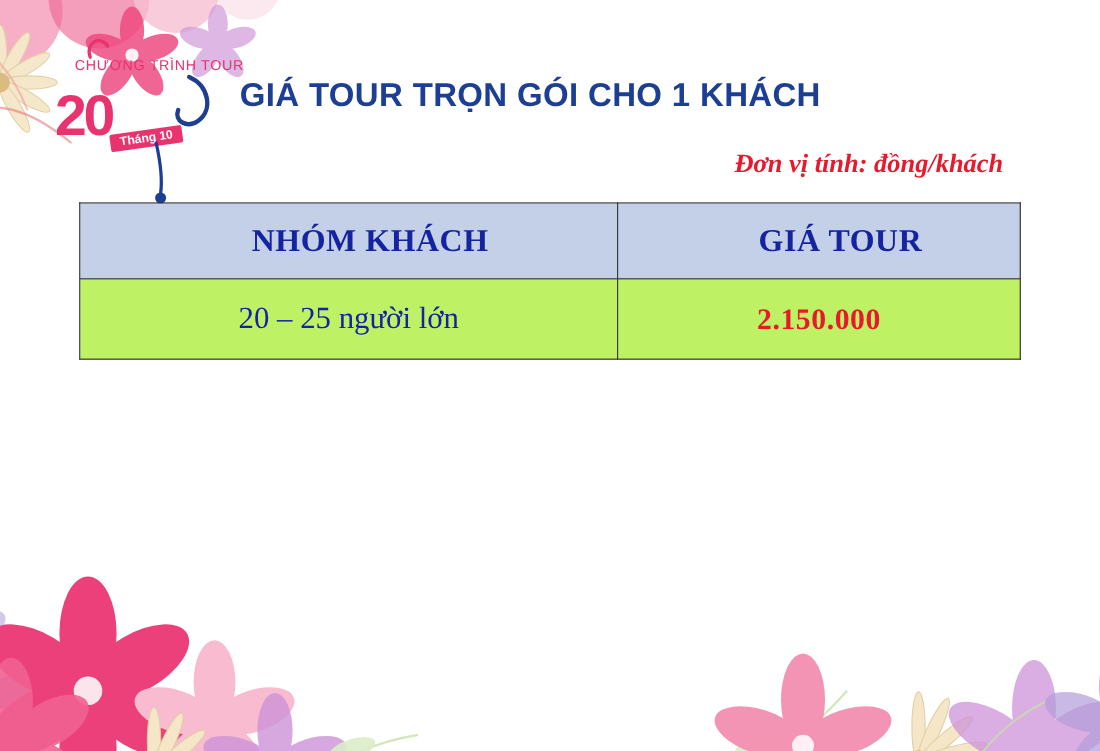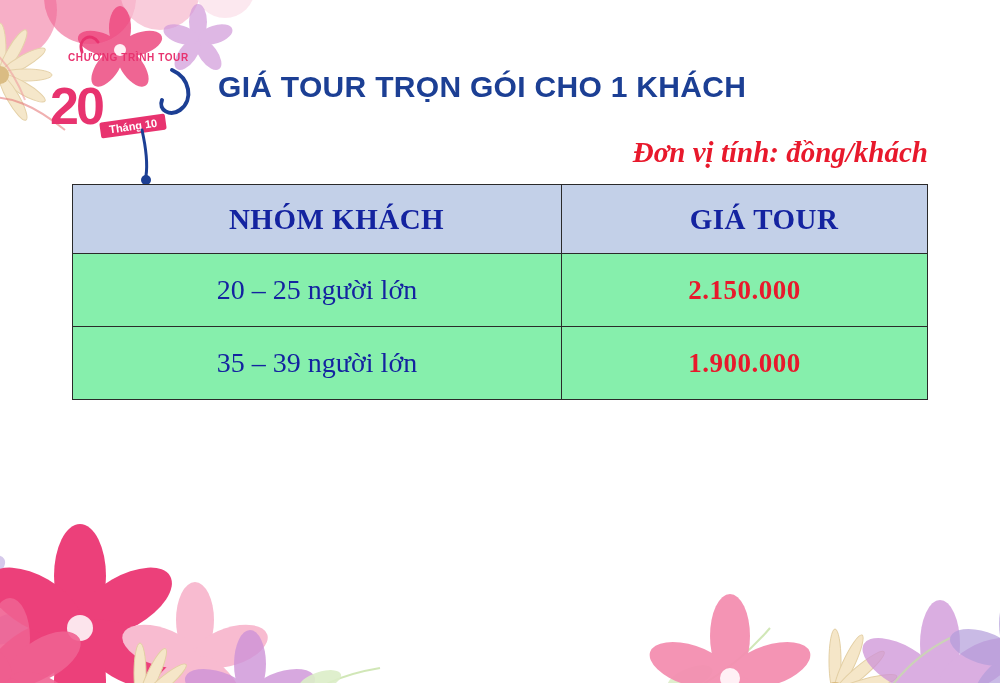--- a/index.html
+++ b/index.html
@@ -38,22 +38,22 @@
     left: 22px;
     top: 30px;
     width: 190px;
     height: 160px;
   }
   .logo-top-text {
     position: absolute;
     left: 46px;
     top: 22px;
     font-family: "Liberation Sans", sans-serif;
-    font-weight: bold;
-    font-size: 10px;
+    font-weight: normal;
+    font-size: 13px;
     letter-spacing: 0.6px;
     color: #e8336f;
     white-space: nowrap;
   }
   .logo-20 {
     position: absolute;
     left: 28px;
     top: 34px;
     font-family: "Liberation Sans", sans-serif;
     font-weight: bold;
@@ -84,26 +84,26 @@
     top: 70px;
     font-family: Liberation Sans, sans-serif;
     font-weight: bold;
     font-size: 30px;
     color: #1c3f94;
     letter-spacing: 0.3px;
     white-space: nowrap;
   }
   .subtitle {
     position: absolute;
-    right: 72px;
+    right: 88px;
     top: 136px;
     font-family: "Liberation Serif", serif;
     font-style: italic;
     font-weight: bold;
-    font-size: 29px;
+    font-size: 24px;
     color: #e8192c;
     white-space: nowrap;
   }
 
   
   .price-table {
     position: absolute;
     left: 72px;
     top: 184px;
     width: 856px;
@@ -124,21 +124,21 @@
     font-size: 29px;
     color: #1423a0;
     letter-spacing: 0.5px;
     padding-left: 40px;
   }
   .col-group { width: 57.2%; }
   .col-price { width: 42.8%; }
 
   .price-table tbody td {
     height: 70px;
-    background: #86efac;
+    background: #bef264;
   }
   .cell-group {
     font-family: "Liberation Serif", serif;
     font-size: 28px;
     color: #1423a0;
   }
   .cell-price {
     font-family: "Liberation Serif", serif;
     font-weight: bold;
     font-size: 27px;
@@ -328,20 +328,16 @@
       <tr>
         <th>NHÓM KHÁCH</th>
         <th>GIÁ TOUR</th>
       </tr>
     </thead>
     <tbody>
       <tr>
         <td class="cell-group">20 – 25 người lớn</td>
         <td class="cell-price">2.150.000</td>
       </tr>
-      <tr>
-        <td class="cell-group">35 – 39 người lớn</td>
-        <td class="cell-price">1.900.000</td>
-      </tr>
     </tbody>
   </table>
 
 </div>
 
 </body></html>

